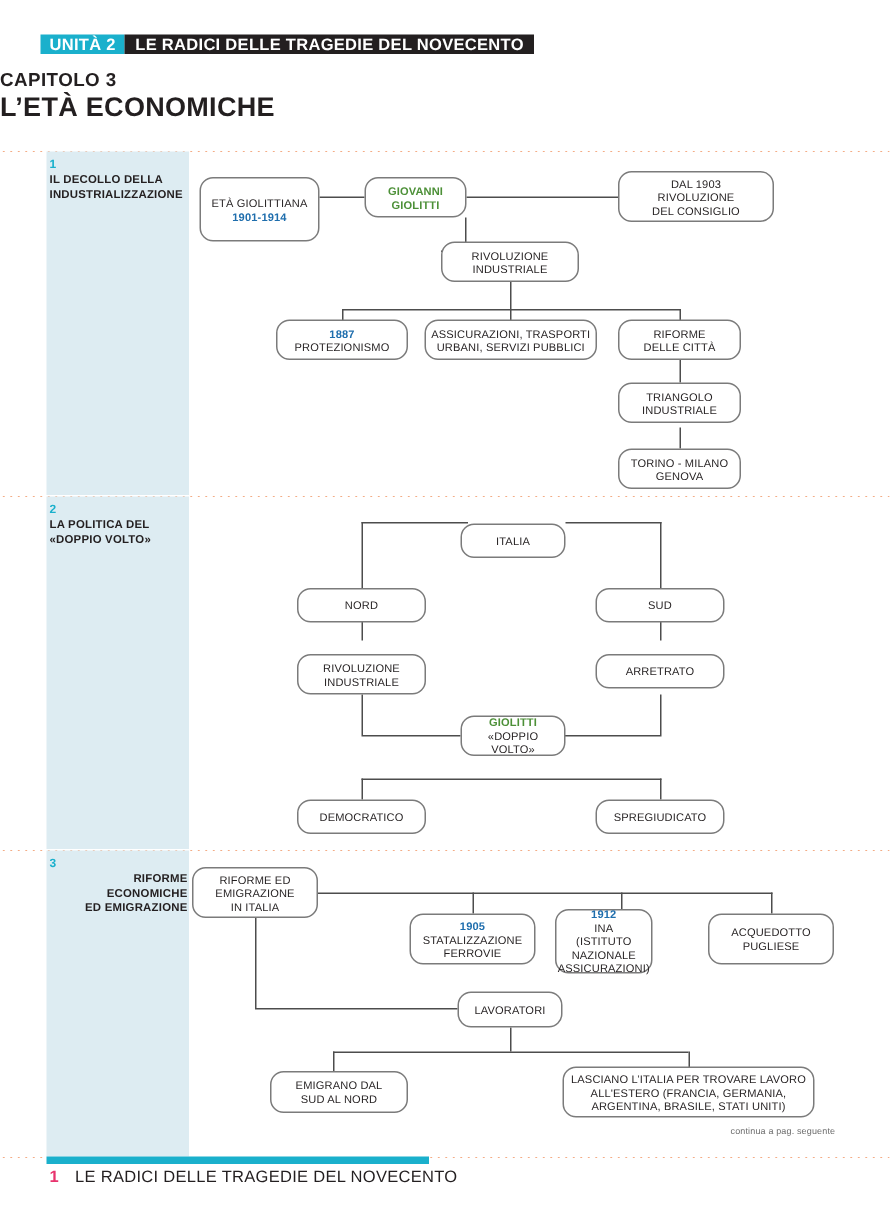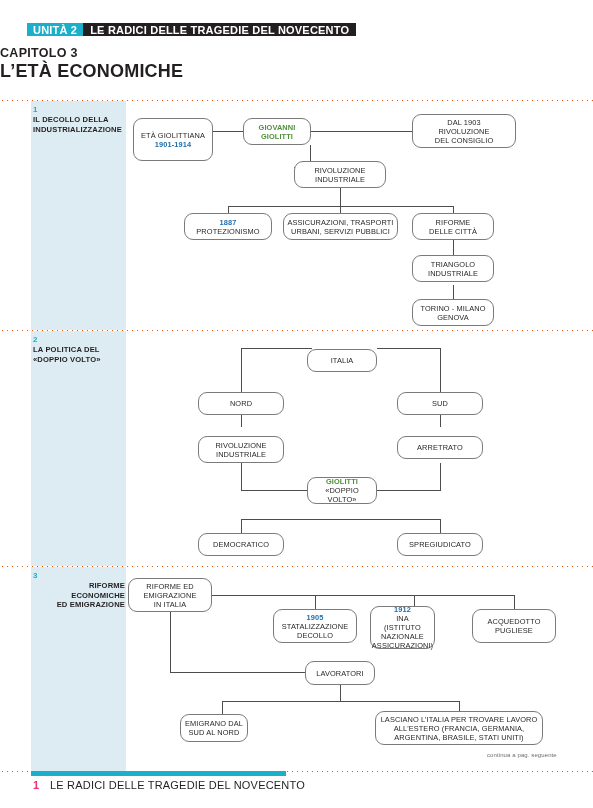--- a/index.html
+++ b/index.html
@@ -251,21 +251,21 @@
       <span>RIFORME ED</span>
       <span>EMIGRAZIONE</span>
       <span>IN ITALIA</span>
     </div>
   </div>
 
   <div class="box" style="left:273px;top:609px;width:84px;height:34px;">
     <div>
       <span class="b-blue">1905</span>
       <span>STATALIZZAZIONE</span>
-      <span>DECOLLO</span>
+      <span>FERROVIE</span>
     </div>
   </div>
 
   <div class="box" style="left:370px;top:606px;width:65px;height:43px;">
     <div>
       <span class="b-blue">1912</span>
       <span>INA</span>
       <span>(ISTITUTO NAZIONALE</span>
       <span>ASSICURAZIONI)</span>
     </div>
@@ -277,21 +277,21 @@
       <span>PUGLIESE</span>
     </div>
   </div>
 
   <div class="box" style="left:305px;top:661px;width:70px;height:24px;">
     <div>
         <span>LAVORATORI</span>
       </div>
   </div>
 
-  <div class="box" style="left:180px;top:714px;width:68px;height:28px;">
+  <div class="box" style="left:180px;top:714px;width:92px;height:28px;">
     <div>
       <span>EMIGRANO DAL</span>
       <span>SUD AL NORD</span>
     </div>
   </div>
 
   <div class="box" style="left:375px;top:711px;width:168px;height:34px;">
     <div>
       <span>LASCIANO L’ITALIA PER TROVARE LAVORO</span>
       <span>ALL'ESTERO (FRANCIA, GERMANIA,</span>

